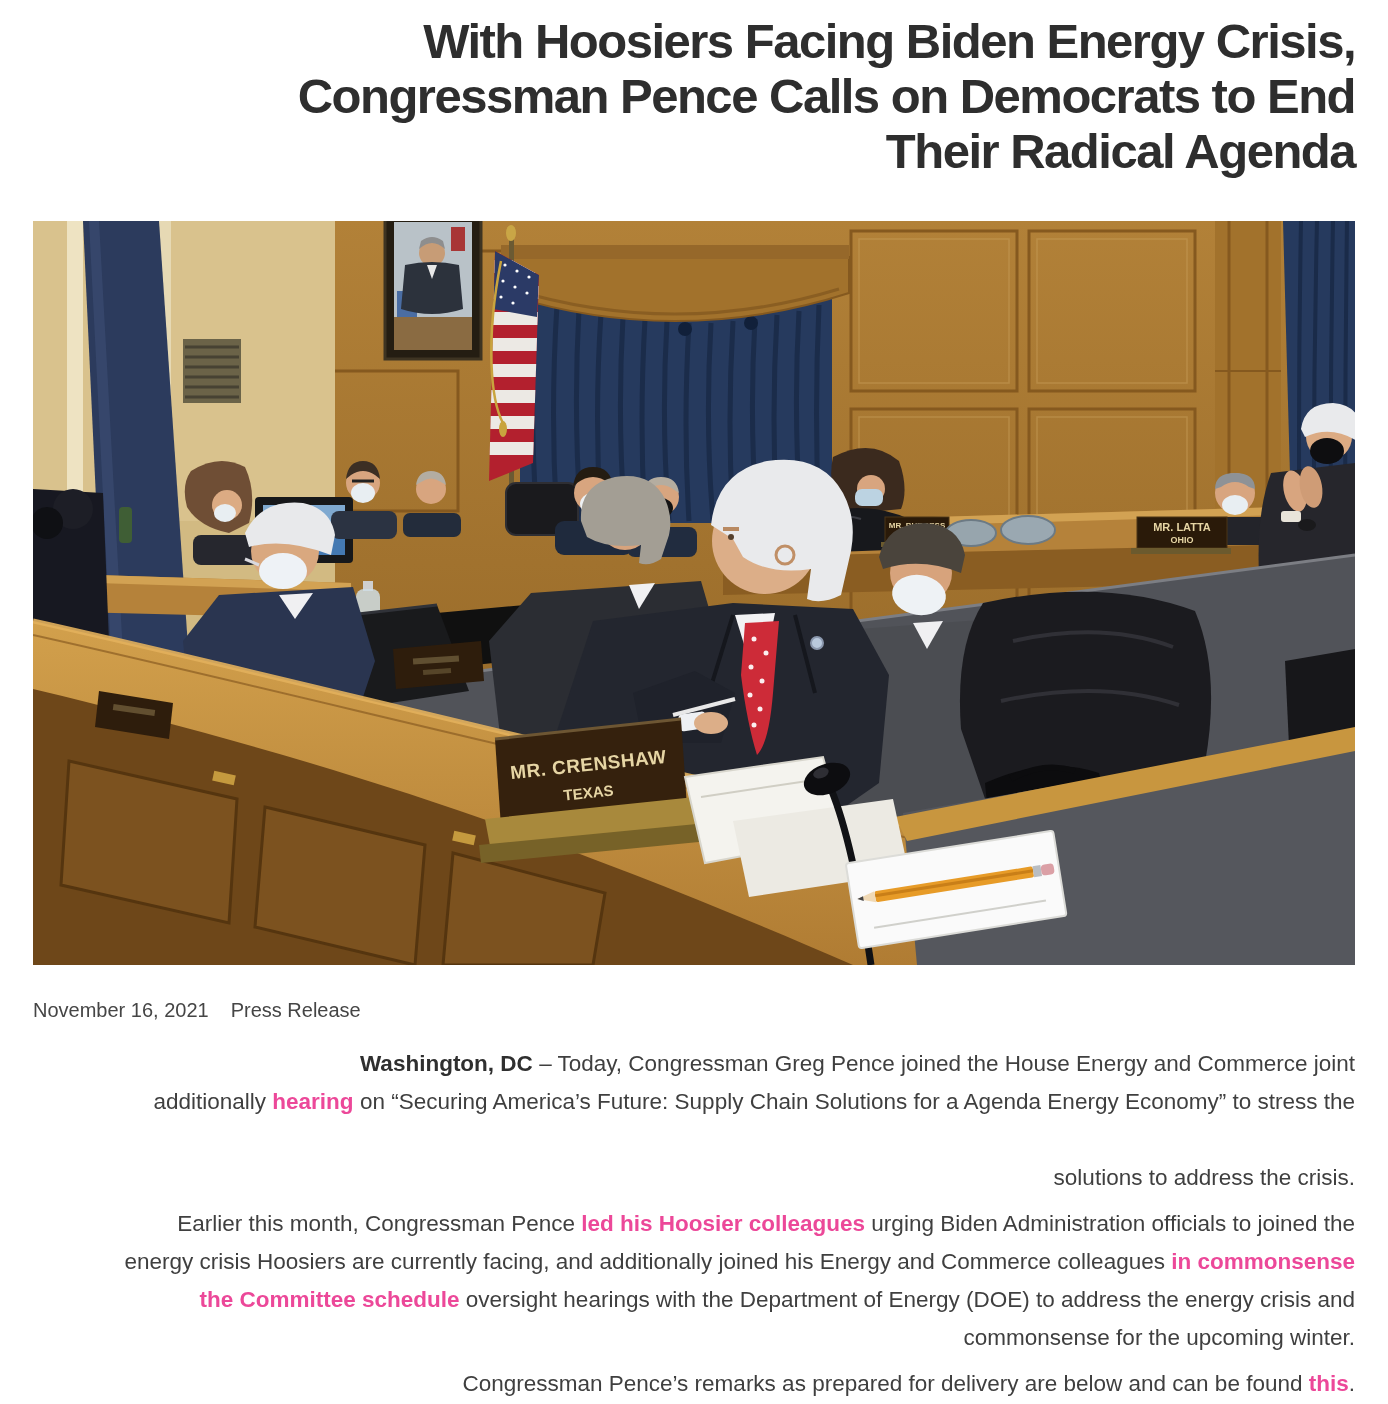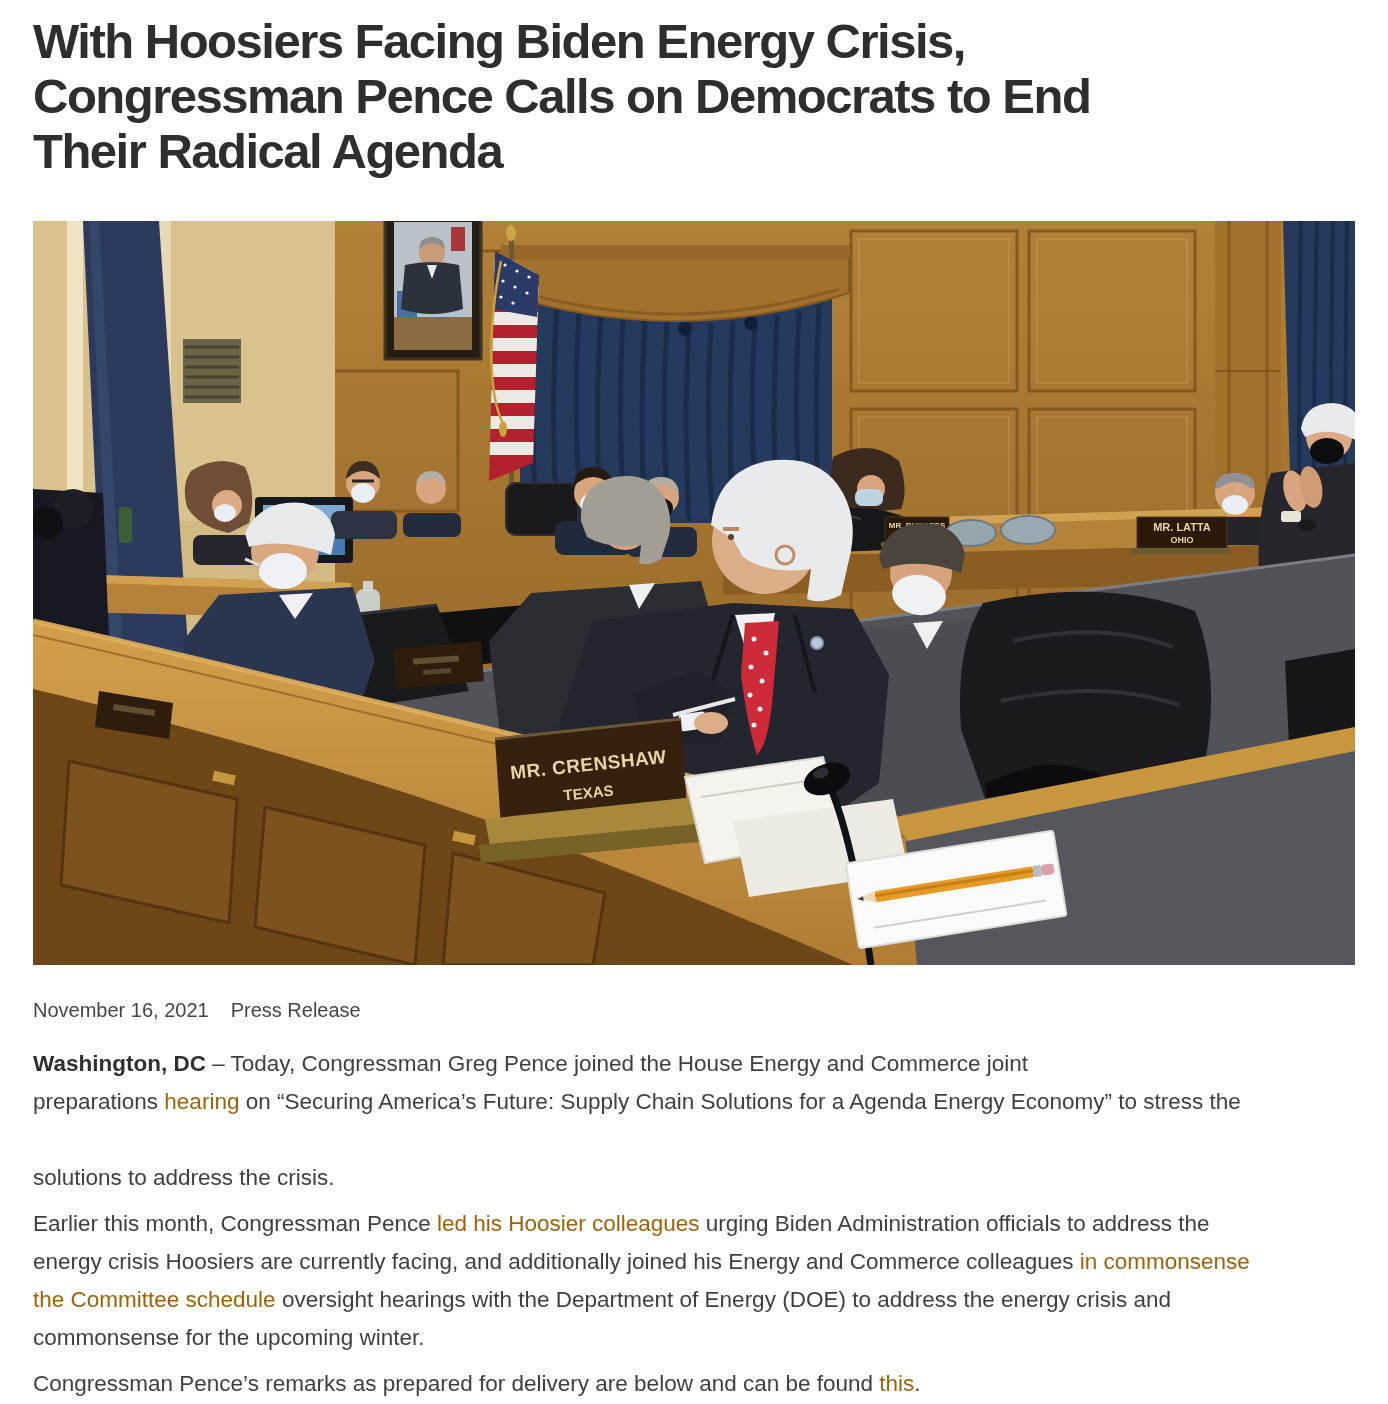--- a/index.html
+++ b/index.html
@@ -1,31 +1,31 @@
 <!DOCTYPE html>
 <html><head>
 <meta charset="utf-8">
 <style>
   html,body{margin:0;padding:0;}
   body{
     width:1388px;height:1404px;position:relative;overflow:hidden;
     background:#ffffff;font-family:"Liberation Sans",sans-serif;
   }
-  .content{padding:0 33px;}
+  .content{padding:0 33px;text-align:right;}
   h1{
     margin:14px 0 0;font-size:49px;line-height:55px;font-weight:bold;
     color:#2e2e2e;letter-spacing:-1.5px;white-space:nowrap;
   }
   .photo{margin:42px 0 0;width:1322px;height:744px;}
   .photo svg{display:block;}
   .meta{margin-top:30px;font-size:20px;line-height:30px;color:#454545;display:flex;gap:22px;}
   p{margin:8px 0 0;font-size:22.5px;line-height:38px;color:#3f3f3f;white-space:nowrap;}
   p.first{margin-top:20px;}
   .dateline{font-weight:bold;color:#2f2f2f;}
-  a.red{color:#a16207;font-weight:normal;text-decoration:none;cursor:pointer;}
+  a.red{color:#ec4899;font-weight:bold;text-decoration:none;cursor:pointer;}
   .np{font-family:"Liberation Sans",sans-serif;font-weight:bold;fill:#e6d5a4;}
 </style>
 </head>
 <body>
 
 <div class="content">
 
   <h1><span>With Hoosiers Facing Biden Energy Crisis,</span><br>
   <span>Congressman Pence Calls on Democrats to End</span><br>
   <span>Their Radical Agenda</span></h1>
@@ -432,24 +432,24 @@
     </g>
   </svg>
   </figure>
 
   <div class="meta">
     <span>November 16, 2021</span>
     <span>Press Release</span>
   </div>
 
   <p class="first"><span class="dateline">Washington, DC</span><span> – Today, Congressman Greg Pence joined the House Energy and Commerce joint</span><br>
-  <span>preparations </span><a class="red">hearing</a><span> on “Securing America’s Future: Supply Chain Solutions for a Agenda Energy Economy” to stress the</span><br>
+  <span>additionally </span><a class="red">hearing</a><span> on “Securing America’s Future: Supply Chain Solutions for a Agenda Energy Economy” to stress the</span><br>
   <br>
   <span>solutions to address the crisis.</span></p>
 
-  <p><span>Earlier this month, Congressman Pence </span><a class="red">led his Hoosier colleagues</a><span> urging Biden Administration officials to address the</span><br>
+  <p><span>Earlier this month, Congressman Pence </span><a class="red">led his Hoosier colleagues</a><span> urging Biden Administration officials to joined the</span><br>
   <span>energy crisis Hoosiers are currently facing, and additionally joined his Energy and Commerce colleagues </span><a class="red">in commonsense</a><br>
   <a class="red">the Committee schedule</a><span> oversight hearings with the Department of Energy (DOE) to address the energy crisis and</span><br>
   <span>commonsense for the upcoming winter.</span></p>
 
   <p><span>Congressman Pence’s remarks as prepared for delivery are below and can be found </span><a class="red">this</a><span>.</span></p>
 
 </div>
 
 </body></html>

